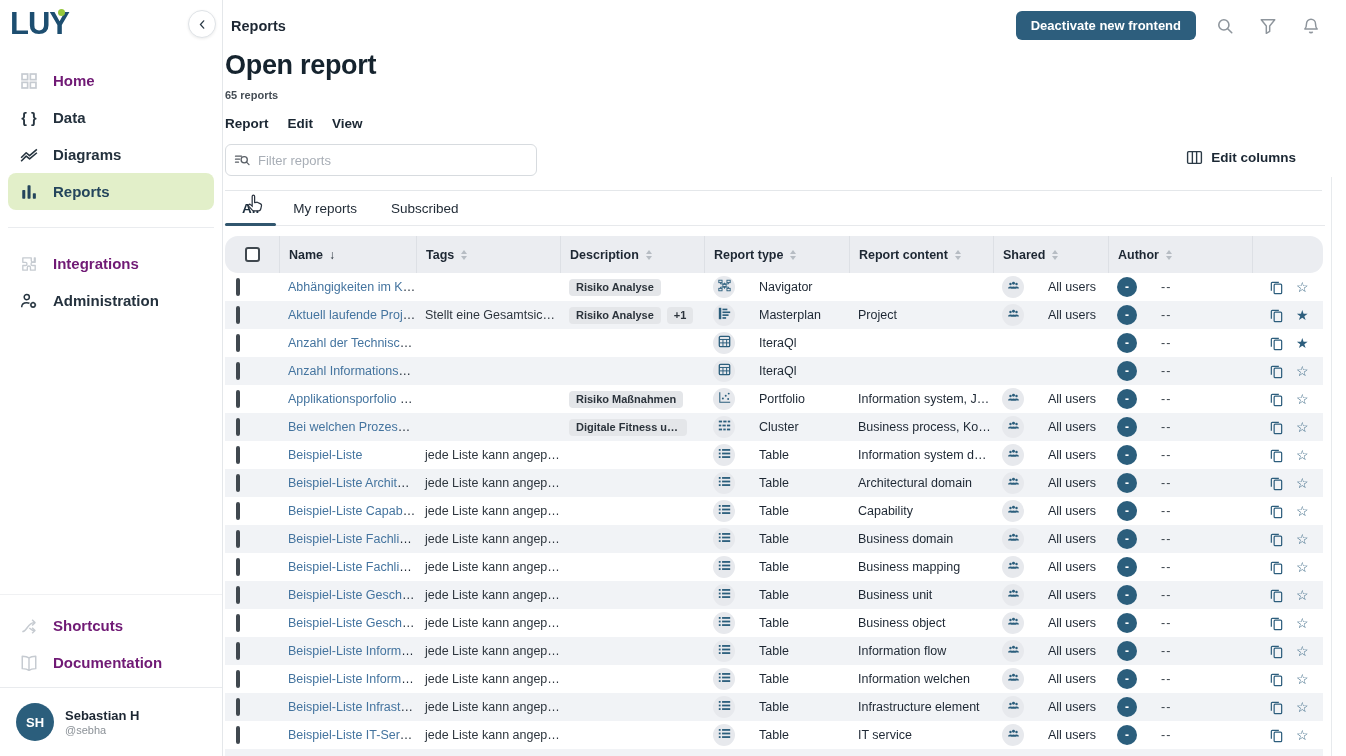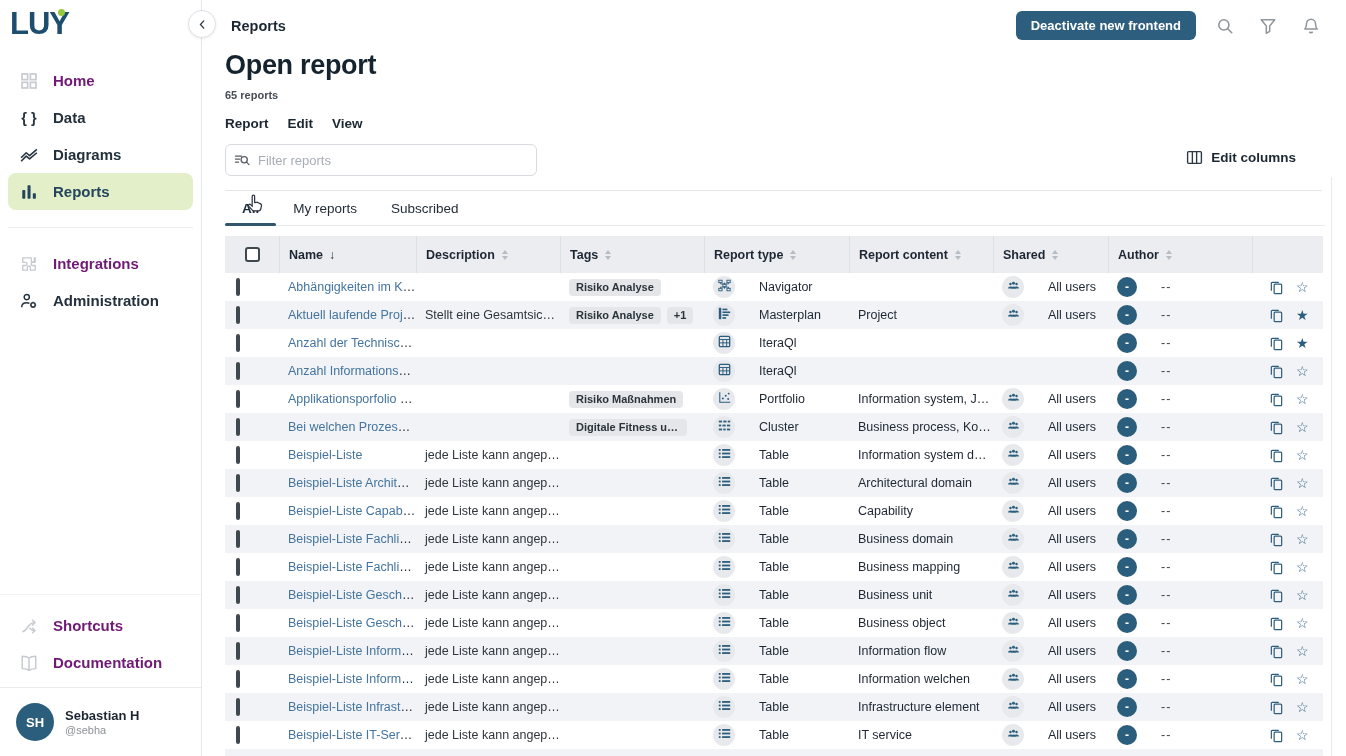--- a/index.html
+++ b/index.html
@@ -1,20 +1,20 @@
 <!DOCTYPE html>
 <html><head>
 <meta charset="utf-8">
 <style>
   * { margin:0; padding:0; box-sizing:border-box; }
   html,body { width:1346px; height:756px; overflow:hidden; background:#fff;
     font-family:"Liberation Sans", sans-serif; color:#1d2733; position:relative; }
 
   
-  .sidebar { position:absolute; left:0; top:0; bottom:0; width:202px; background:#fff;
+  .sidebar { position:absolute; left:0; top:0; bottom:0; width:223px; background:#fff;
     border-right:1px solid #e4e7ea; display:flex; flex-direction:column; z-index:2; }
   .logo-wrap { padding:6px 0 2px 10px; position:relative; height:46px; }
   .logo { font-size:31px; font-weight:800; color:#1d4e70; letter-spacing:-1px; }
   .logo-dot { position:absolute; left:58px; top:9px; width:7px; height:7px; border-radius:50%; background:#96c83c; }
   .side-nav { padding-top:16px; }
   .side-item { height:37px; display:flex; align-items:center; gap:15px; padding-left:19px;
     font-size:15px; font-weight:600; color:#24313d; cursor:pointer; }
   .side-item .sicon { width:19px; height:19px; display:flex; align-items:center; justify-content:center; color:#26343f; }
   .side-item .sicon svg { width:18px; height:18px; }
   .side-item.disabled { color:#701a75; }
@@ -62,21 +62,21 @@
   .tab { height:34px; display:flex; align-items:center; padding:0 17px; font-size:13.5px;
     color:#232d38; cursor:pointer; position:relative; }
   .tab.active { font-weight:700; color:#1d2f3e; }
   .tab.active::after { content:''; position:absolute; left:0; right:0; bottom:-1px; height:3px;
     background:#31566e; border-radius:2px; }
 
   
   .table { margin:10px 0 0 23px; width:1098px; font-size:12.5px; }
   .trow { display:grid; grid-template-columns:54px 137px 144px 144px 145px 144px 115px 144px 71px;
     align-items:center; }
-  .thead { background:#ebedf1; height:37px; font-weight:700; color:#1d2733; }
+  .thead { background:#ebedf1; height:37px; font-weight:700; color:#1d2733;border-radius:13px; }
   .thead .hcell { height:100%; display:flex; align-items:center; padding-left:9px; }
   .thead .hcell + .hcell { border-left:1px solid #dde0e5; }
   .tbody .trow { height:28px; background:#fff; }
   .tbody .trow:nth-child(even) { background:#f1f3f6; }
   .cell { padding-left:9px; overflow:hidden; white-space:nowrap; text-overflow:ellipsis; }
   .checkbox { width:15px; height:15px; border:2px solid #40484f; border-radius:3px; background:#fff;
     margin-left:11px; cursor:pointer; flex:none; }
   .name-link { color:#44749f; cursor:pointer; }
   .desc { color:#2e363e; }
   .tags-cell { display:flex; gap:6px; align-items:center; }
@@ -276,28 +276,28 @@
   <div class="table">
     <div class="trow thead" id="table-head">
         <div class="hcell">
           <span class="checkbox"></span>
         </div>
         <div class="hcell">
           <span>Name</span>
           <span class="sorted-arrow">↓</span>
         </div>
         <div class="hcell">
-          <span>Description</span>
+          <span>Tags</span>
           <span class="sortpair">
             <i class="up"></i>
             <i class="dn"></i>
           </span>
         </div>
         <div class="hcell">
-          <span>Tags</span>
+          <span>Description</span>
           <span class="sortpair">
             <i class="up"></i>
             <i class="dn"></i>
           </span>
         </div>
         <div class="hcell">
           <span>Report type</span>
           <span class="sortpair">
             <i class="up"></i>
             <i class="dn"></i>

